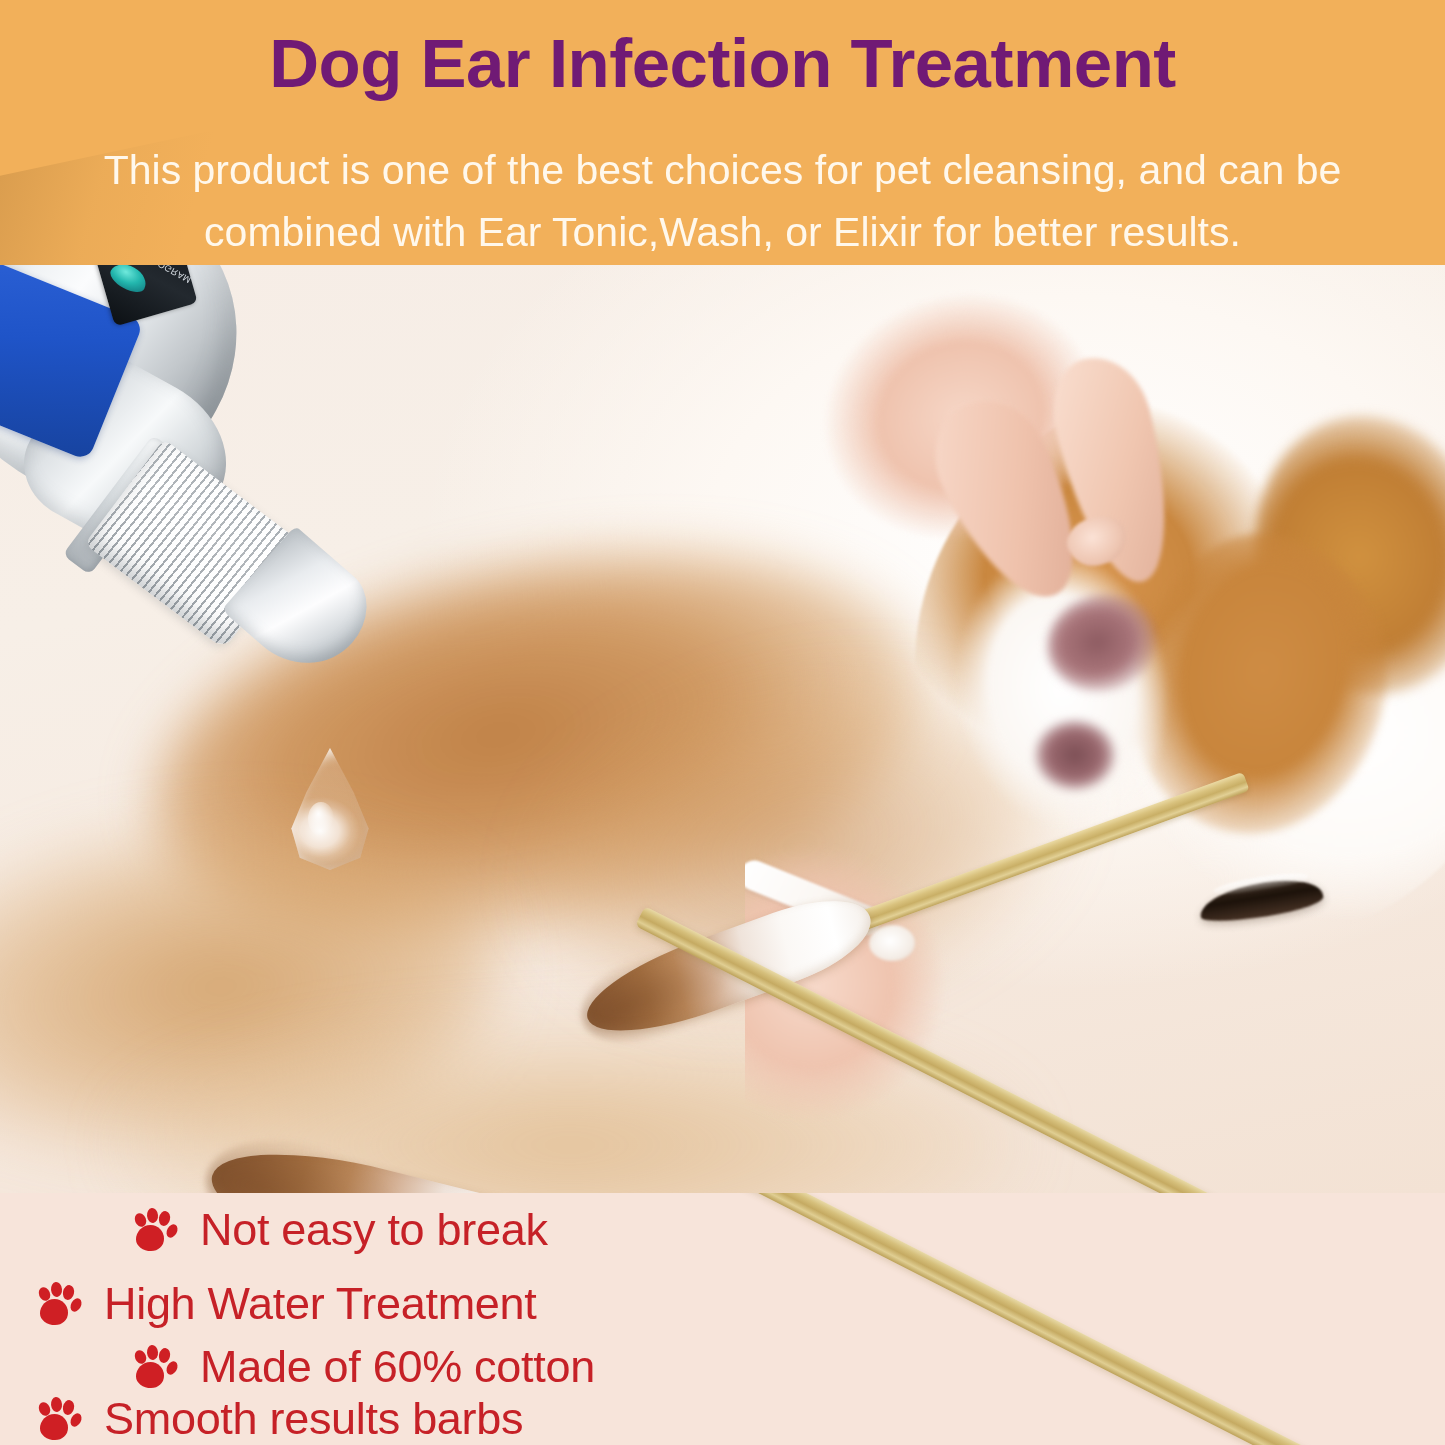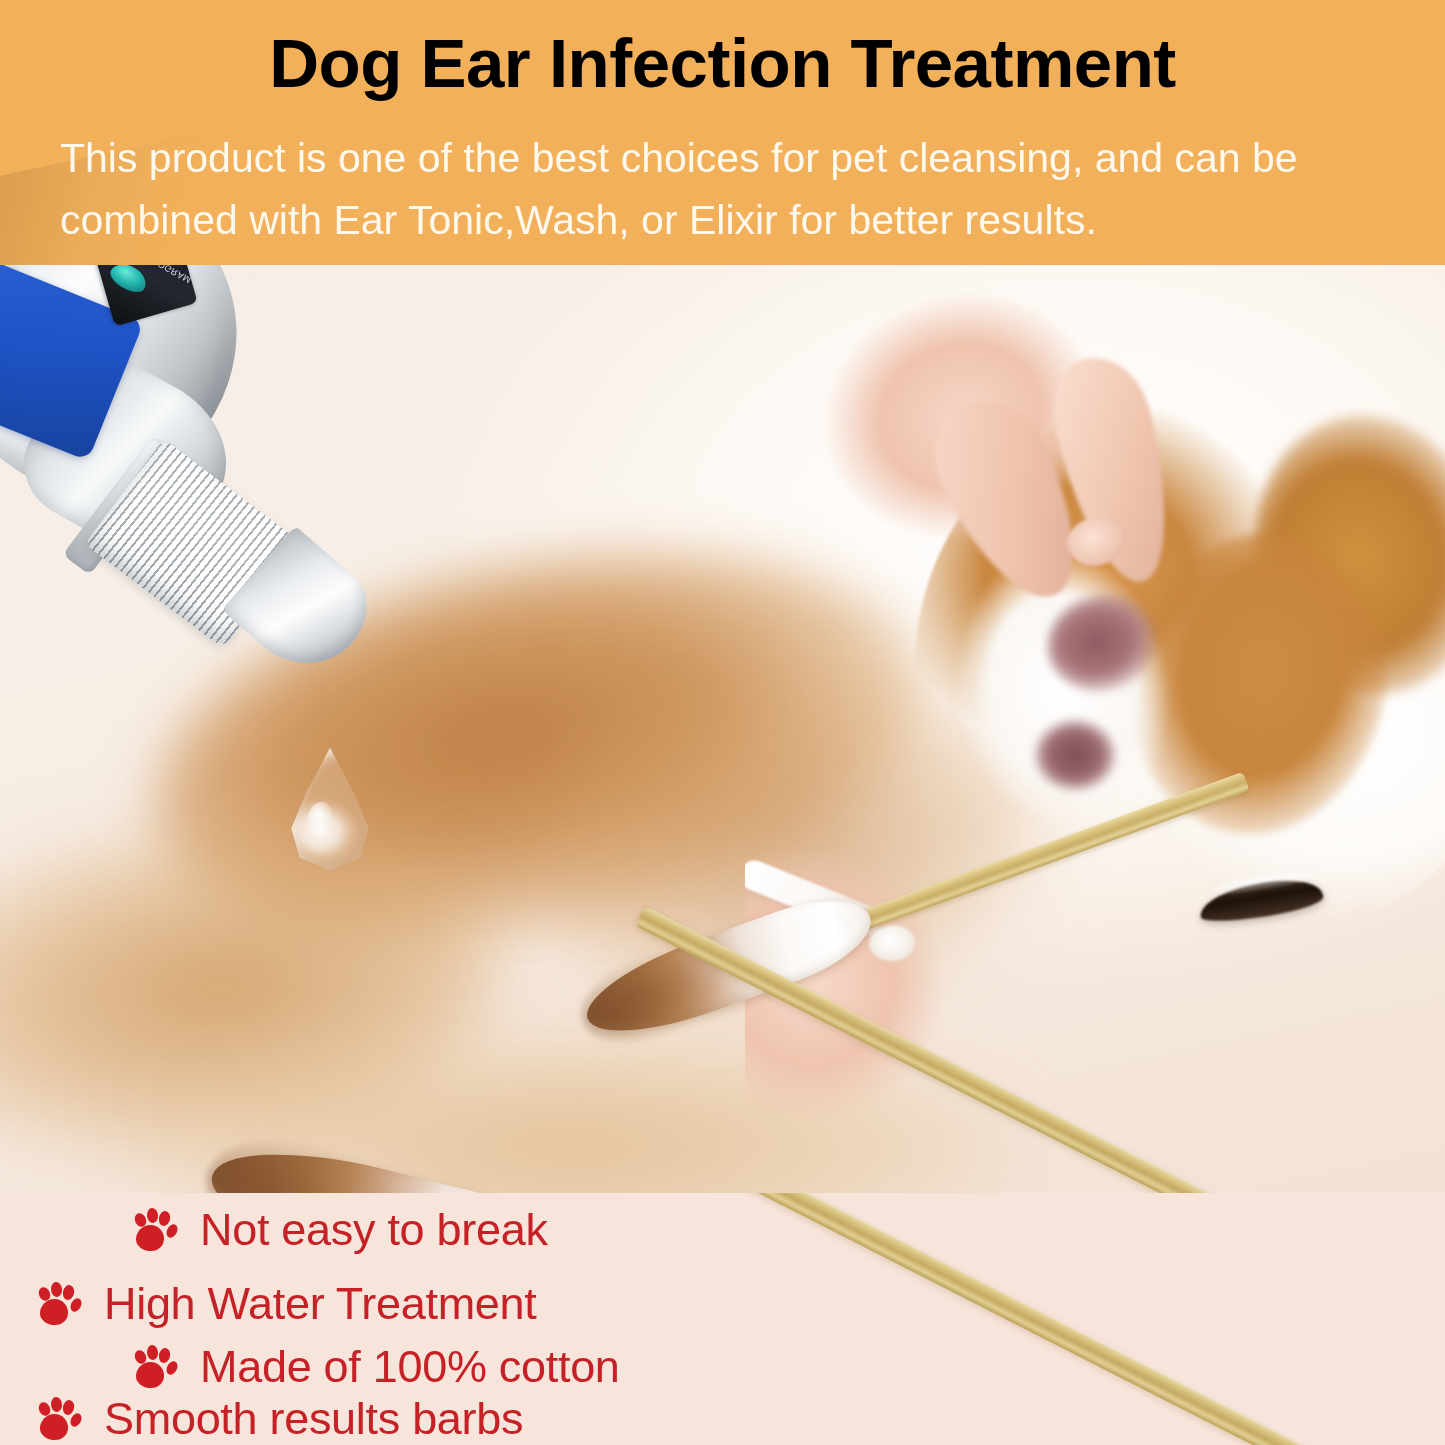--- a/index.html
+++ b/index.html
@@ -31,27 +31,28 @@
     width:330px; height:150px;
     background:linear-gradient(118deg, rgba(140,95,40,.34) 0%, rgba(190,140,70,.12) 45%, rgba(242,176,90,0) 72%);
     transform:rotate(-12deg);
     pointer-events:none;
   }
   .banner-title{
     position:absolute; left:0; right:0; top:29px;
     text-align:center;
     font-size:69px;
     font-weight:bold;
-    color:#000000;
+    color:#701a75;
     letter-spacing:-0.5px;
     line-height:1.0;
     white-space:nowrap;
   }
   .banner-sub{
-    position:absolute; left:60px; right:60px; top:128px;
+    position:absolute; left:60px; right:60px; top:140px;
+    text-align:center;
     font-size:41px;
     color:#FFF8EC;
     line-height:1.50;
     font-weight:400;
   }
 
   
   .photo{
     position:absolute; left:0; top:265px;
     width:1445px; height:928px;
@@ -543,21 +544,21 @@
       </div>
 
       <div class="feat">
         <span class="paw">
           <span class="pad"></span>
           <span class="toe t1"></span>
           <span class="toe t2"></span>
           <span class="toe t3"></span>
           <span class="toe t4"></span>
         </span>
-        <span class="feat-label">Made of 100% cotton</span>
+        <span class="feat-label">Made of 60% cotton</span>
       </div>
 
       <div class="feat col2">
         <span class="paw">
           <span class="pad"></span>
           <span class="toe t1"></span>
           <span class="toe t2"></span>
           <span class="toe t3"></span>
           <span class="toe t4"></span>
         </span>

